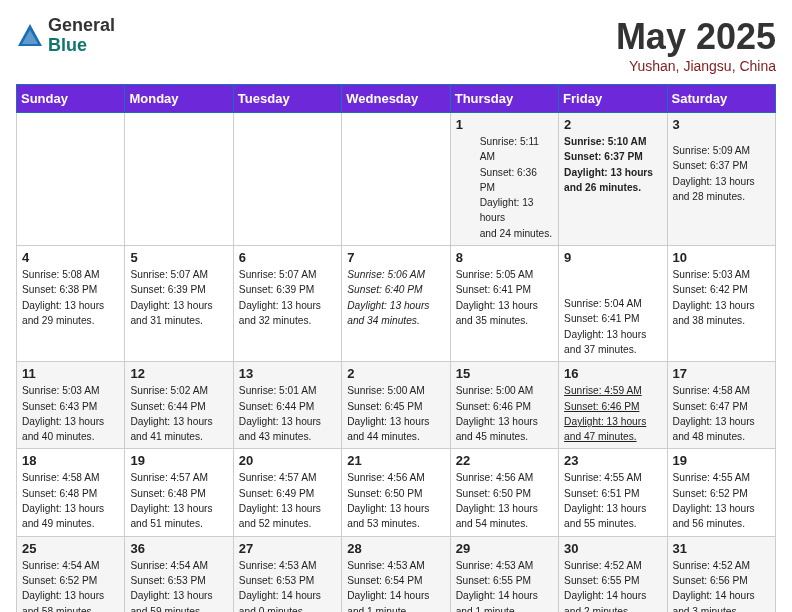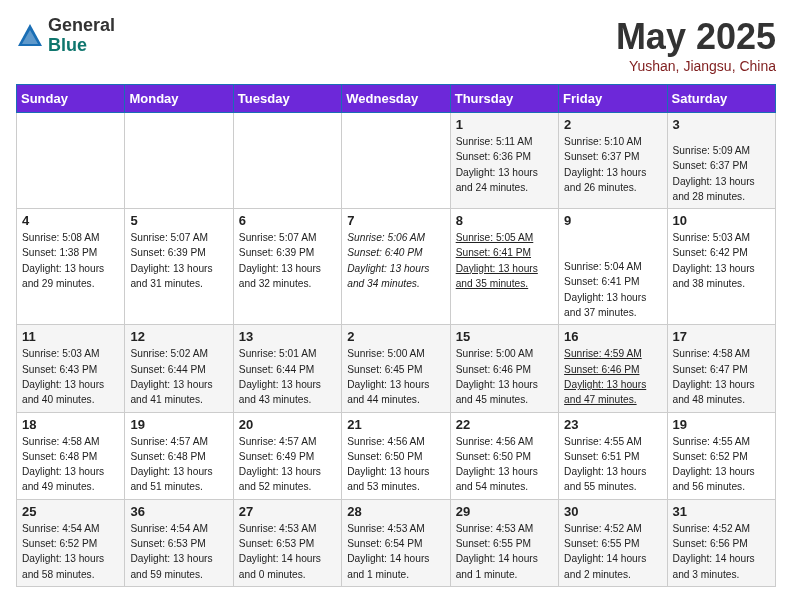--- a/index.html
+++ b/index.html
@@ -130,45 +130,45 @@
       </tr>
   </thead>
   <tbody id="calendar-body">
   <tr>
         <td class="empty-cell"></td>
         <td class="empty-cell"></td>
         <td class="empty-cell"></td>
         <td class="empty-cell"></td>
         <td>
           <span class="day-num">1</span>
-          <div class="day-info" style="white-space: pre-line;">Sunrise: 5:11 AM
+          <div class="day-info" style="white-space: pre-line; margin-left: 24px;">Sunrise: 5:11 AM
 Sunset: 6:36 PM
 Daylight: 13 hours
 and 24 minutes.</div>
         </td>
         <td>
           <span class="day-num">2</span>
-          <div class="day-info" style="white-space: pre-line;">Sunrise: 5:10 AM
+          <div class="day-info" style="white-space: pre-line; font-weight: bold;">Sunrise: 5:10 AM
 Sunset: 6:37 PM
 Daylight: 13 hours
 and 26 minutes.</div>
         </td>
         <td>
           <span class="day-num">3</span>
           <div class="day-info" style="white-space: pre-line; margin-top: 11px;">Sunrise: 5:09 AM
 Sunset: 6:37 PM
 Daylight: 13 hours
 and 28 minutes.</div>
         </td>
       </tr>
       <tr>
         <td>
           <span class="day-num">4</span>
           <div class="day-info" style="white-space: pre-line;">Sunrise: 5:08 AM
-Sunset: 1:38 PM
+Sunset: 6:38 PM
 Daylight: 13 hours
 and 29 minutes.</div>
         </td>
         <td>
           <span class="day-num">5</span>
           <div class="day-info" style="white-space: pre-line;">Sunrise: 5:07 AM
 Sunset: 6:39 PM
 Daylight: 13 hours
 and 31 minutes.</div>
         </td>
@@ -181,21 +181,21 @@
         </td>
         <td>
           <span class="day-num">7</span>
           <div class="day-info" style="white-space: pre-line; font-style: italic;">Sunrise: 5:06 AM
 Sunset: 6:40 PM
 Daylight: 13 hours
 and 34 minutes.</div>
         </td>
         <td>
           <span class="day-num">8</span>
-          <div class="day-info" style="white-space: pre-line; text-decoration: underline;">Sunrise: 5:05 AM
+          <div class="day-info" style="white-space: pre-line;">Sunrise: 5:05 AM
 Sunset: 6:41 PM
 Daylight: 13 hours
 and 35 minutes.</div>
         </td>
         <td>
           <span class="day-num">9</span>
           <div class="day-info" style="white-space: pre-line; margin-top: 31px;">Sunrise: 5:04 AM
 Sunset: 6:41 PM
 Daylight: 13 hours
 and 37 minutes.</div>

